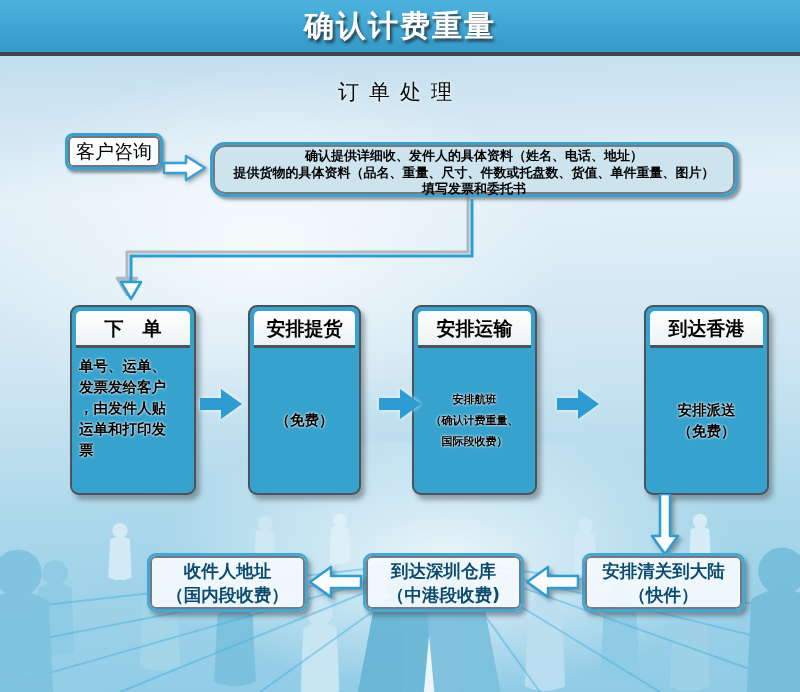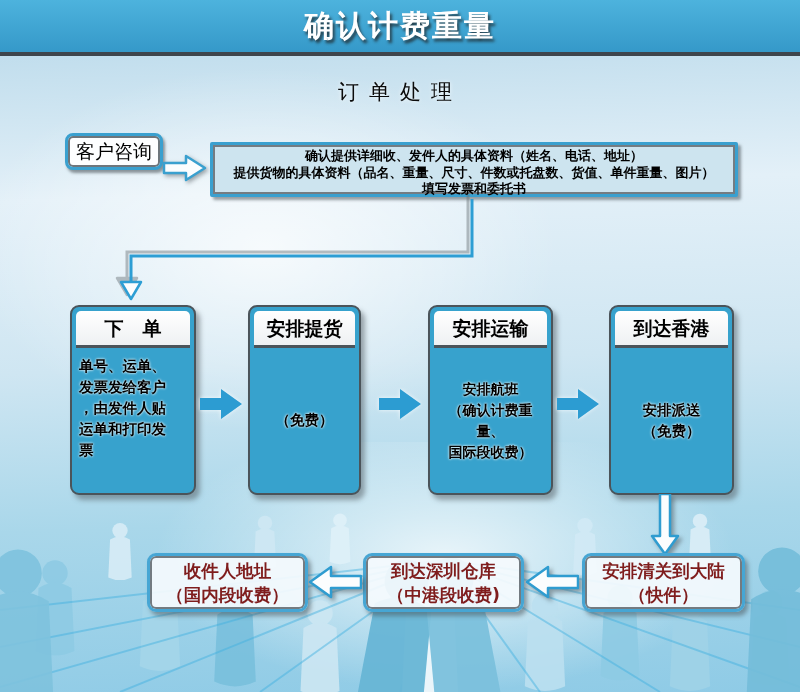--- a/index.html
+++ b/index.html
@@ -24,60 +24,60 @@
 
   
   .inquiry{position:absolute;left:65px;top:133px;width:98px;height:37px;box-sizing:border-box;
     background:#fdfeff;border:3px solid #3aa0cf;border-radius:8px;
     box-shadow:inset 0 0 0 2px #6e767c, 2px 3px 3px rgba(60,70,75,.55);
     display:flex;align-items:center;justify-content:center;
     font-size:19px;font-weight:normal;color:#000;}
   .arrow-inquiry{left:162px;top:154px;filter:drop-shadow(2px 2px 2px rgba(70,80,85,.5));}
 
   .info-box{position:absolute;left:210px;top:142px;width:528px;height:55px;box-sizing:border-box;
-    background:#cde4ef;border:3px solid #3aa0cf;border-radius:2px;
+    background:#cde4ef;border:3px solid #3aa0cf;border-radius:15px;
     box-shadow:inset 0 0 0 2px #747c82, 3px 3px 3px rgba(60,70,75,.5);
     font-size:13px;font-weight:bold;color:#000;text-align:center;line-height:16.5px;
     padding-top:3px;white-space:pre-line;}
 
   .connector-svg{position:absolute;left:0;top:0;pointer-events:none;}
   .conn-top{filter:drop-shadow(-4px -4px 0 rgba(105,112,118,.45));}
 
   
   .col{position:absolute;top:305px;height:190px;box-sizing:border-box;
     background:#37a2cd;border:2px solid #4b545a;border-radius:9px;
     box-shadow:4px 5px 5px rgba(80,90,95,.5);display:flex;flex-direction:column;}
   .c1{left:70px;width:126px;}
   .c2{left:248px;width:113px;}
-  .c3{left:428px;width:125px;}
-  .c4{left:609px;width:125px;}
+  .c3{left:412px;width:125px;}
+  .c4{left:644px;width:125px;}
   .col-head{margin:4px 4px 0 4px;height:34px;line-height:34px;
     background:linear-gradient(#ffffff,#eef1f3);
     border-radius:5px 5px 0 0;border-bottom:3px solid #4b545a;
     text-align:center;font-size:19px;font-weight:bold;color:#000;}
   .col-body{flex:1;padding:10px 7px;font-size:14.5px;font-weight:bold;color:#000;
     white-space:pre-line;line-height:21px;
     text-shadow:0 0 3px rgba(230,244,250,.95),0 0 2px rgba(255,255,255,.9);}
   .c1 .col-body{text-align:left;padding-top:8px;}
   .c2 .col-body,.c3 .col-body,.c4 .col-body{display:flex;align-items:center;justify-content:center;text-align:center;}
-  .c3 .col-body{font-size:14px;}
+  .c3 .col-body{font-size:11px;}
 
   .sarrow{filter:drop-shadow(0 0 2px rgba(255,255,255,.75));}
   .sa1{left:200px;top:389px;}
   .sa2{left:379px;top:389px;}
   .sa3{left:557px;top:389px;}
 
   .down-arrow{left:646px;top:494px;filter:drop-shadow(3px 3px 2px rgba(70,80,85,.5));}
 
   
   .bbox{position:absolute;top:553px;height:59px;box-sizing:border-box;
     background:rgba(244,250,253,.93);border:3px solid #46a6d4;border-radius:9px;
     box-shadow:inset 0 0 0 2px #737b81, 3px 4px 4px rgba(70,80,85,.5);
     display:flex;align-items:center;justify-content:center;text-align:center;
-    font-size:17.5px;font-weight:bold;color:#7f1d1d;line-height:24px;white-space:pre-line;}
+    font-size:17.5px;font-weight:bold;color:#0c4a6e;line-height:24px;white-space:pre-line;}
   .bA{left:582px;width:163px;}
   .bB{left:363px;width:161px;}
   .bC{left:147px;width:161px;}
   .larrow{filter:drop-shadow(3px 3px 2px rgba(70,80,85,.5));}
   .la1{left:525px;top:564px;}
   .la2{left:308px;top:564px;}
 
   .bg-people{position:absolute;left:0;top:442px;}
 </style>
 </head>

